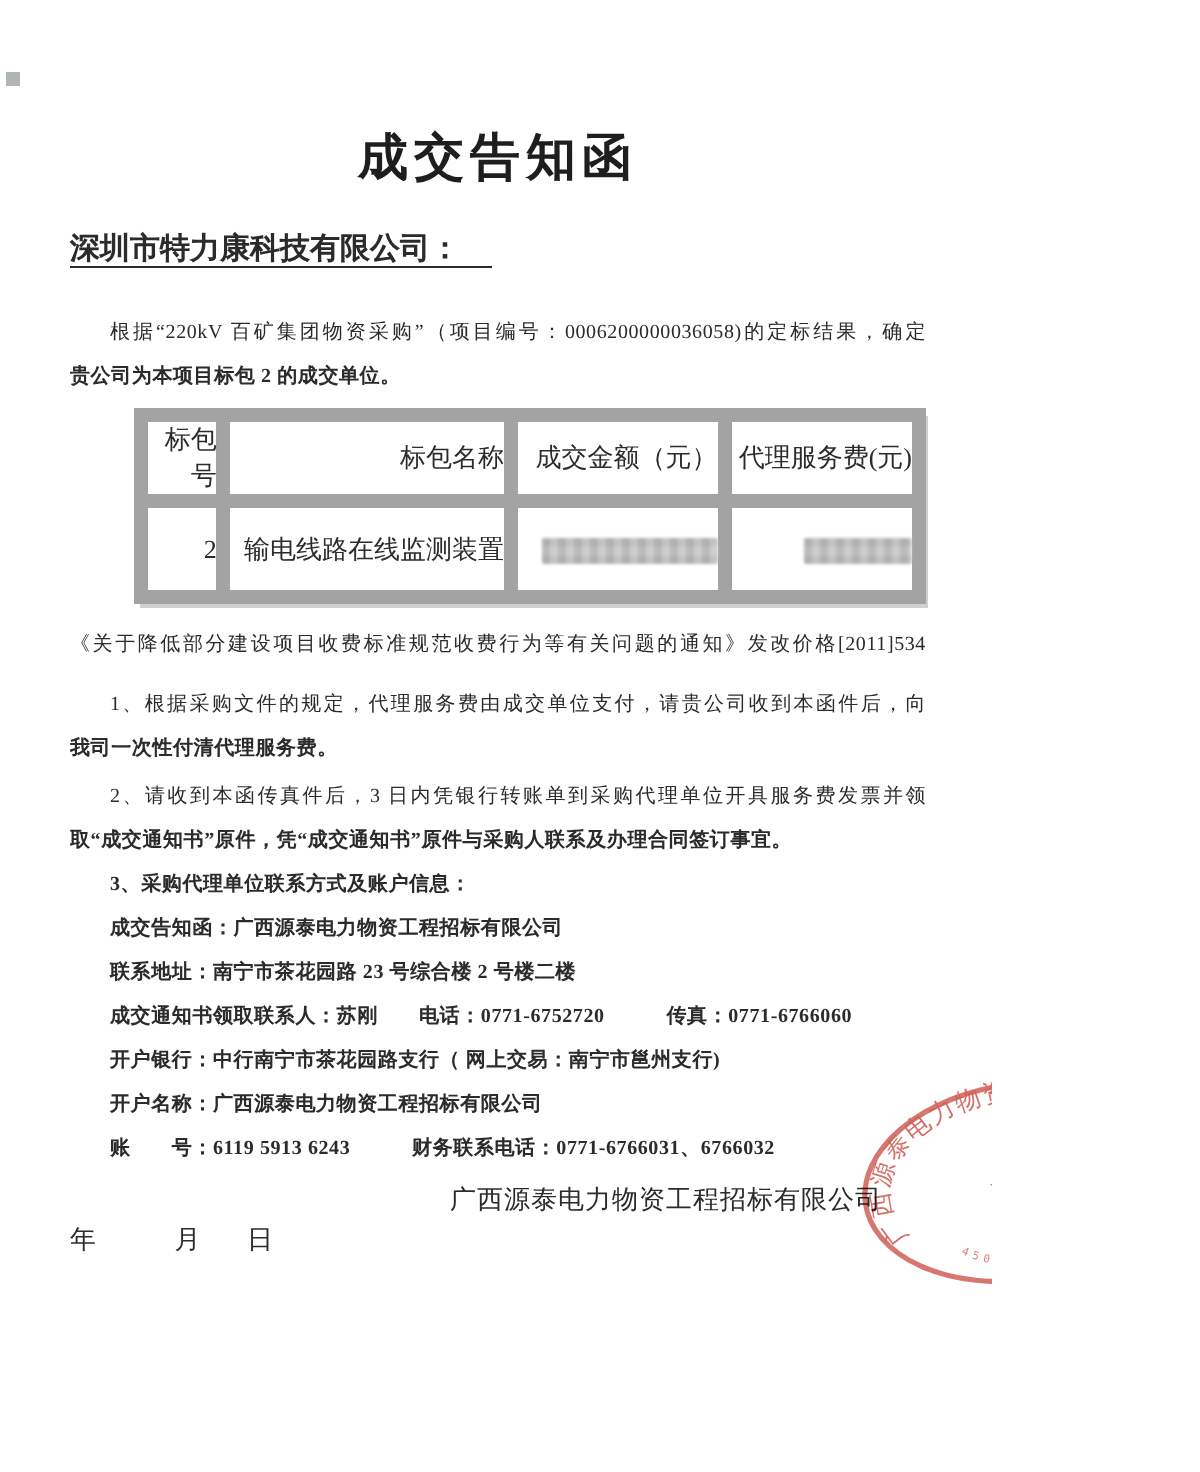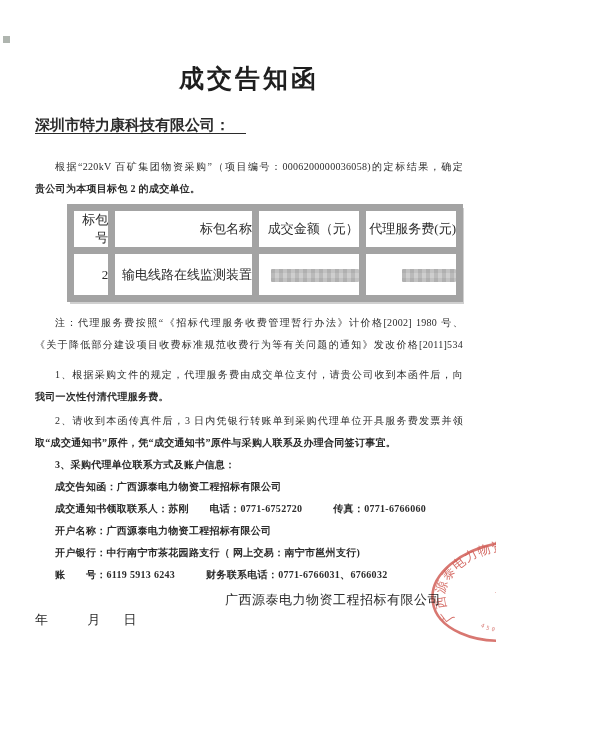--- a/index.html
+++ b/index.html
@@ -102,35 +102,35 @@
     <tbody>
       <tr>
         <td>2</td>
         <td>输电线路在线监测装置</td>
         <td><span class="redact w1"></span></td>
         <td><span class="redact w2"></span></td>
       </tr>
     </tbody>
   </table>
 
-  <div class="ln ind fill">注：代理服务费按照“《招标代理服务收费管理暂行办法》计价格[2002] 1980 号、</div>
   <div class="ln fill">《关于降低部分建设项目收费标准规范收费行为等有关问题的通知》发改价格[2011]534</div>
 
   <div class="ln ind fill gap8">1、根据采购文件的规定，代理服务费由成交单位支付，请贵公司收到本函件后，向</div>
   <div class="ln nw">我司一次性付清代理服务费。</div>
 
   <div class="ln ind fill gap2">2、请收到本函传真件后，3 日内凭银行转账单到采购代理单位开具服务费发票并领</div>
   <div class="ln nw">取“成交通知书”原件，凭“成交通知书”原件与采购人联系及办理合同签订事宜。</div>
 
   <div class="ln ind nw">3、采购代理单位联系方式及账户信息：</div>
 
   <div class="ln ind nw">成交告知函：广西源泰电力物资工程招标有限公司</div>
+  <div class="ln ind nw">联系地址：南宁市茶花园路 23 号综合楼 2 号楼二楼</div>
   <div class="ln ind nw">成交通知书领取联系人：苏刚　　电话：0771-6752720　　　传真：0771-6766060</div>
+  <div class="ln ind nw">开户银行：中行南宁市茶花园路支行（ 网上交易：南宁市邕州支行)</div>
   <div class="ln ind nw">开户名称：广西源泰电力物资工程招标有限公司</div>
-  <div class="ln ind nw">开户银行：中行南宁市茶花园路支行（ 网上交易：南宁市邕州支行)</div>
   <div class="ln ind nw">账　　号：6119 5913 6243　　　财务联系电话：0771-6766031、6766032</div>
 
   <div class="sig-line">广西源泰电力物资工程招标有限公司</div>
 
   <div class="date-line">
     <span class="y">年</span>
     <span class="m">月</span>
     <span class="d">日</span>
   </div>
 

